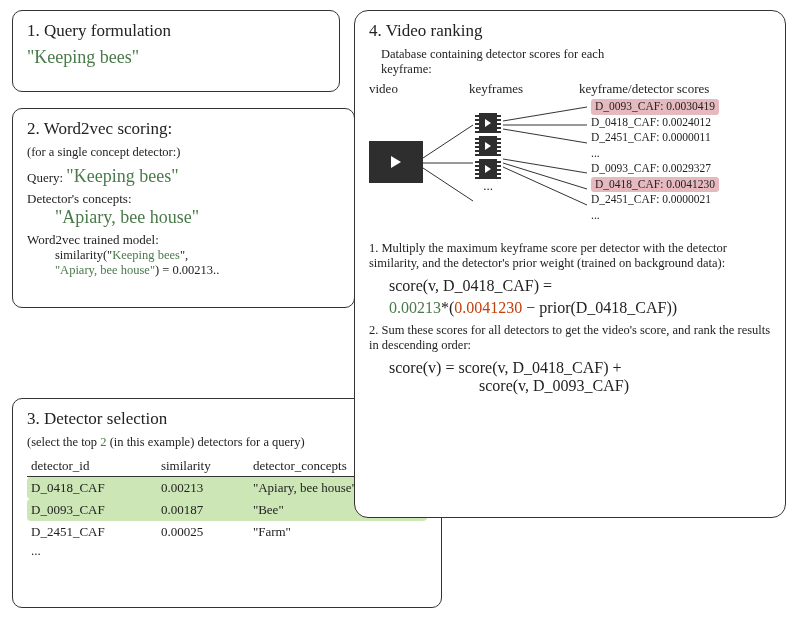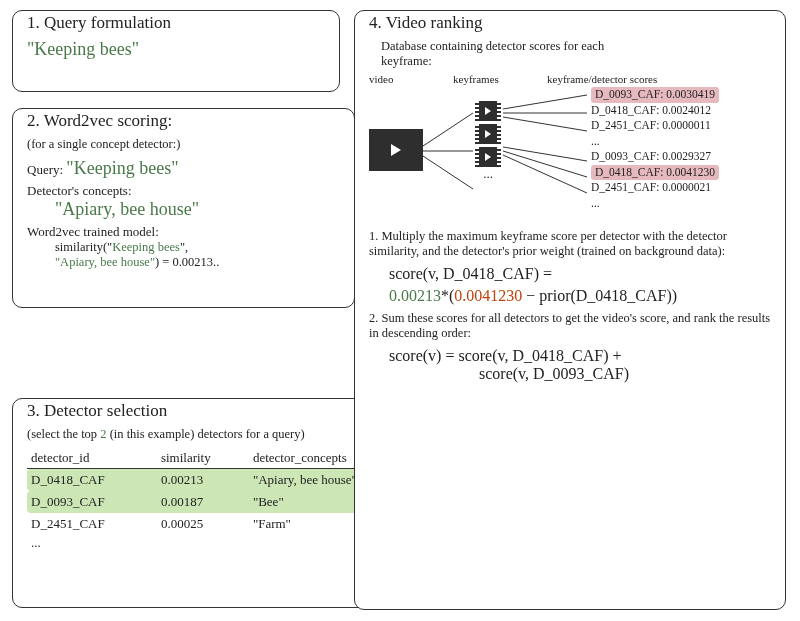--- a/index.html
+++ b/index.html
@@ -1,34 +1,34 @@
 <!DOCTYPE html>
 <html><head>
 <meta charset="utf-8">
 <style>
 * { box-sizing: border-box; margin: 0; padding: 0; }
 body { font-family: Georgia, 'Times New Roman', serif; background: #fff; width: 800px; height: 621px; position: relative; padding: 8px; font-size: 13px; color: #222; }
-.panel { position: absolute; border: 1.5px solid #333; border-radius: 10px; padding: 2px 14px; background: #fff; }
+.panel { position: absolute; border: 1.5px solid #333; border-radius: 10px; padding: 10px 14px; background: #fff; }
 .p1 { left: 12px; top: 10px; width: 328px; height: 82px; }
 .p2 { left: 12px; top: 108px; width: 343px; height: 200px; }
 .p3 { left: 12px; top: 398px; width: 430px; height: 210px; }
-.p4 { left: 354px; top: 10px; width: 432px; height: 600px; }
+.p4 { left: 354px; top: 10px; width: 432px; height: 508px; border-radius: 14px; }
 h2 { font-size: 17px; font-weight: 400; margin-bottom: 6px; }
 .quoted { color: #4a7a4a; font-family: Georgia, serif; font-style: normal; }
 .quoted.lg { font-size: 18px; }
 .sub { font-size: 12.5px; }
 .indent { margin-left: 28px; }
 .tbl { width: 100%; margin-top: 6px; border-collapse: collapse; }
 .tbl th { text-align: left; font-weight: 400; border-bottom: 1px solid #333; padding: 2px 4px; }
 .tbl td { padding: 3px 4px; }
 .tbl tr.hl td { background: #cde6b6; }
 .tbl tr.hl td:first-child { border-top-left-radius: 4px; border-bottom-left-radius: 4px; }
 .tbl tr.hl td:last-child { border-top-right-radius: 4px; border-bottom-right-radius: 4px; }
 .ellips { padding-left: 4px; }
-.p4 .colheads { display: flex; gap: 6px; font-size: 11px; margin: 4px 0 6px 0; justify-content: center; }
+.p4 .colheads { display: flex; gap: 22px; font-size: 13px; margin: 4px 0 6px 0; justify-content: center; }
 .p4 .colheads span:nth-child(1){ width: 78px; }
 .p4 .colheads span:nth-child(2){ width: 88px; }
 .p4 .colheads span:nth-child(3){ flex: 1; }
 .dbrow { display: flex; align-items: center; gap: 8px; }
 .vicon { width: 54px; height: 42px; background: #2e2e2e; display: flex; align-items: center; justify-content: center; }
 .kfcol { display: flex; flex-direction: column; gap: 3px; }
 .kicon { width: 26px; height: 20px; background: #2e2e2e; position: relative; display: flex; align-items: center; justify-content: center; }
 .kicon::before, .kicon::after { content: ""; position: absolute; top: 0; bottom: 0; width: 4px; background: repeating-linear-gradient(#fff, #fff 2px, #2e2e2e 2px, #2e2e2e 4px); }
 .kicon::before { left: 0; }
 .kicon::after { right: 0; }

